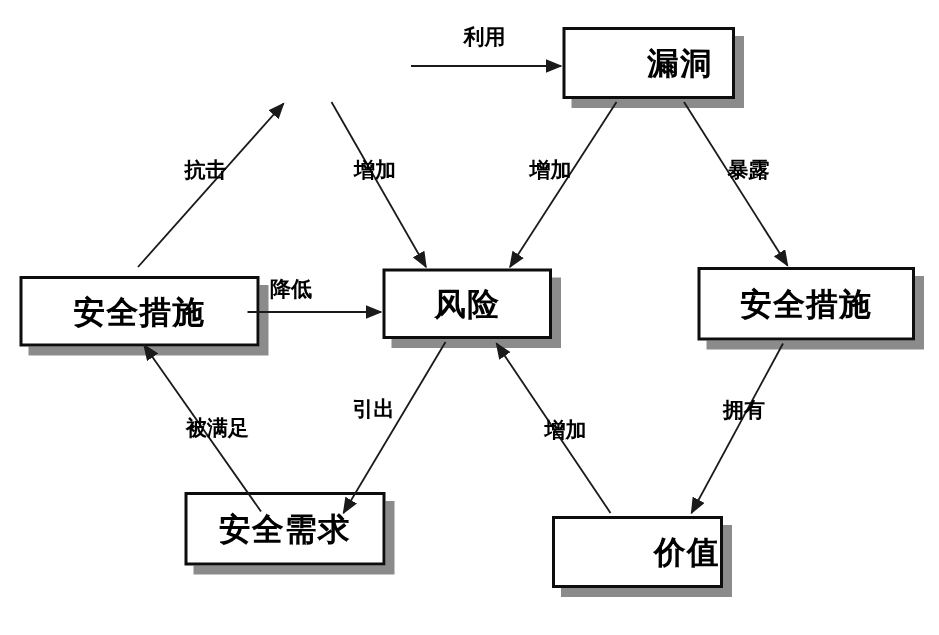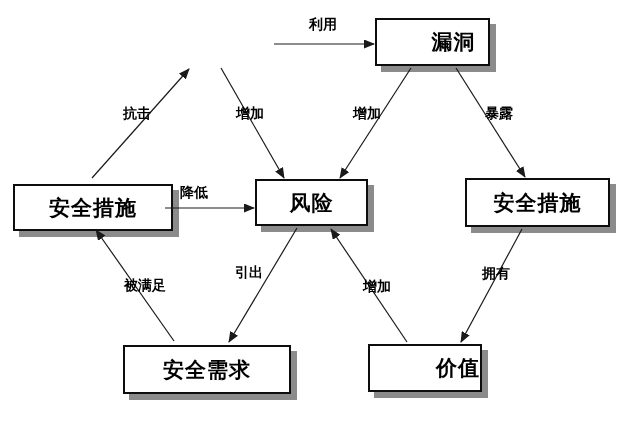--- a/index.html
+++ b/index.html
@@ -43,21 +43,21 @@
   </div>
   <div class="node" style="left:13px;  top:184px; width:160px; height:47px;">
     <span>安全措施</span>
   </div>
   <div class="node" style="left:255px; top:179px; width:113px; height:47px;font-family:Liberation Mono, monospace;">
     <span>风险</span>
   </div>
   <div class="node" style="left:465px; top:178px; width:145px; height:49px;">
     <span>安全措施</span>
   </div>
-  <div class="node" style="left:123px; top:345px; width:168px; height:49px;">
+  <div class="node" style="left:123px; top:328px; width:134px; height:49px;">
     <span>安全需求</span>
   </div>
   <div class="node" style="left:368px; top:344px; width:114px; height:48px;justify-content:flex-end;">
     <span>价值</span>
   </div>
 
   <svg class="edges" viewBox="0 0 626 423" xmlns="http://www.w3.org/2000/svg">
     <defs>
       <marker id="arrow" markerUnits="userSpaceOnUse" markerWidth="11" markerHeight="9" viewBox="0 0 11 9" refX="10" refY="4.5" orient="auto">
         <path d="M0,0 L11,4.5 L0,9 z" fill="#1a1a1a"></path>

